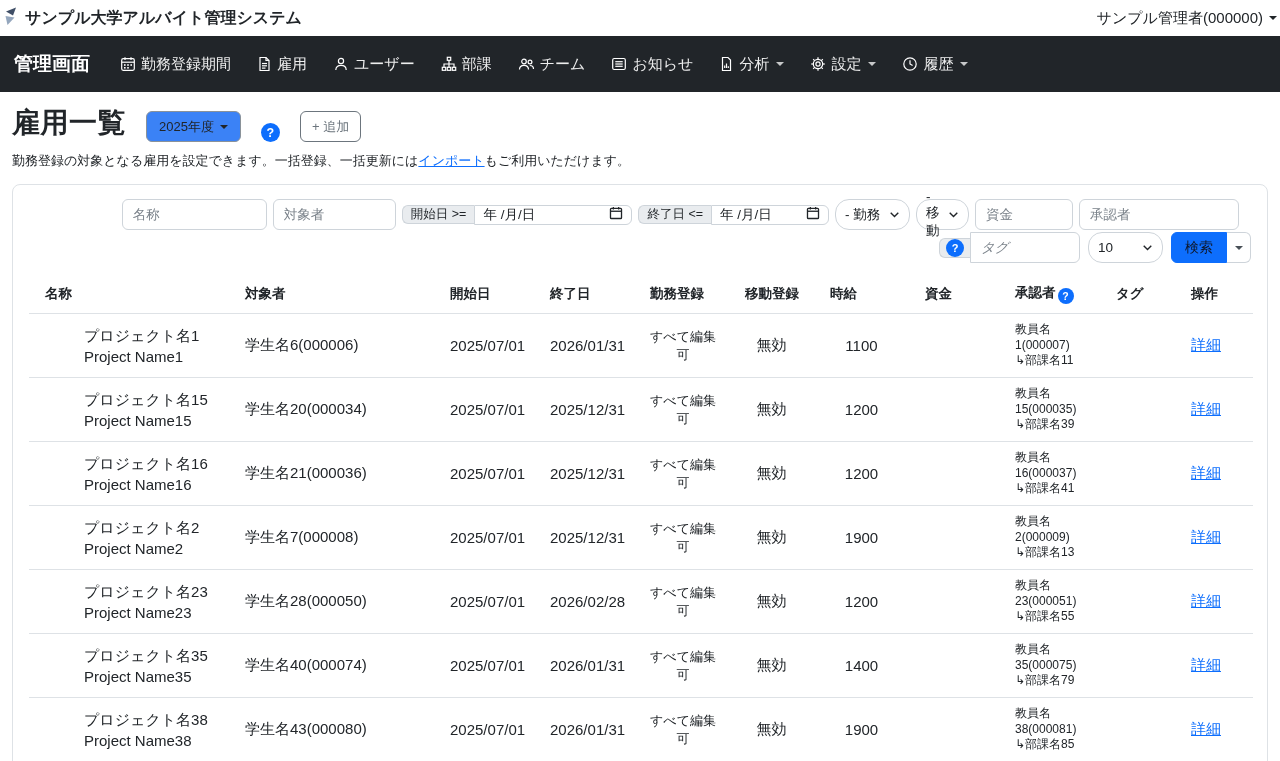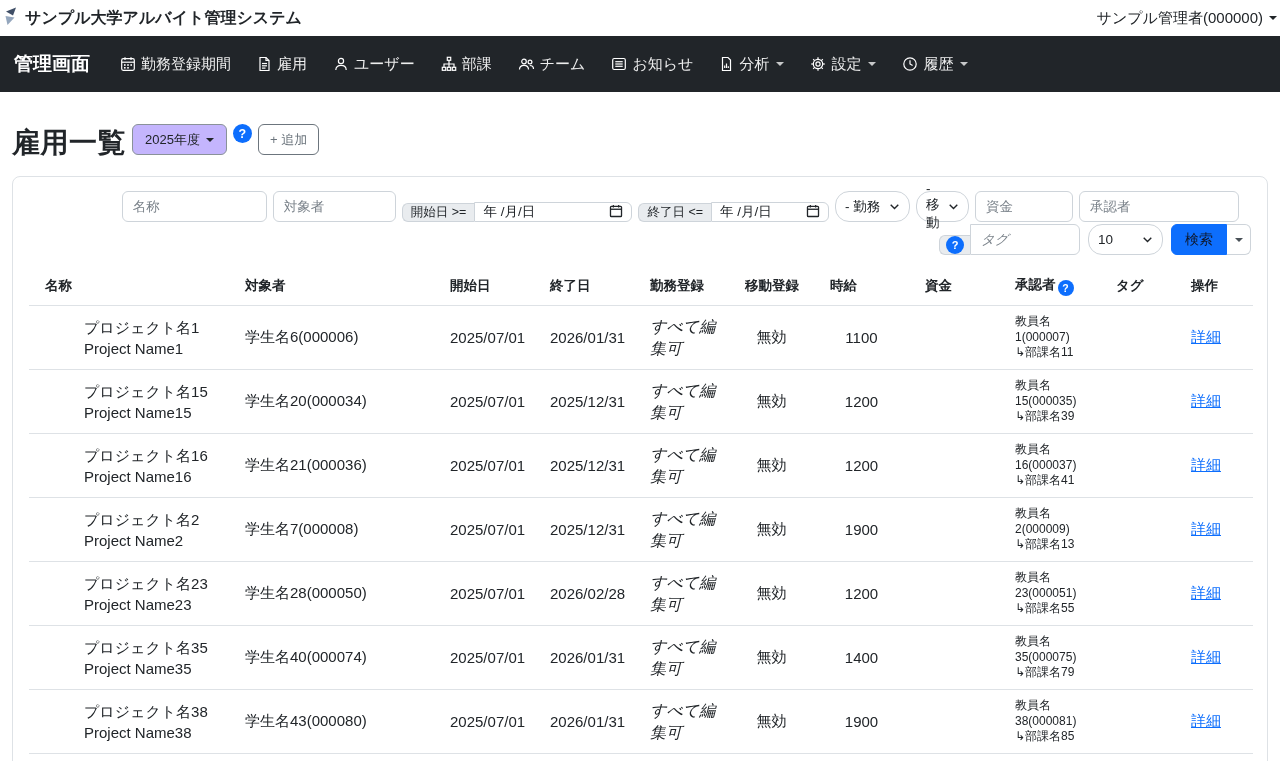--- a/index.html
+++ b/index.html
@@ -16,57 +16,57 @@
 
   
   .navbar { height: 56px; background: #212529; display: flex; align-items: center; padding: 0 14px; gap: 26px; }
   .nav-brand { color: #fff; font-size: 19px; font-weight: 700; margin-right: 4px; cursor: pointer; }
   .nav-item { color: rgba(255,255,255,.92); font-size: 15px; display: flex; align-items: center; gap: 5px; cursor: pointer; white-space: nowrap; }
   .nav-item svg { display: block; }
   .nav-caret { border-top-color: rgba(255,255,255,.75); margin-left: 2px; }
 
   
   .main { padding: 0 12px; }
-  .title-row { margin-top: 32px; display: flex; align-items: flex-start; gap: 6px; }
+  .title-row { margin-top: 12px; display: flex; align-items: flex-end; gap: 20px; }
   .page-title { font-size: 28px; font-weight: 700; letter-spacing: 0.5px; }
-  .year-btn { height: 31px; padding: 0 12px; font-size: 13px; color: #212529; background: #c4b5fd; border: 1px solid #8a9299; border-radius: 6px; display: inline-flex; align-items: center; cursor: pointer; }
+  .year-btn { height: 31px; padding: 0 12px; font-size: 13px; color: #212529; background: #3b82f6; border: 1px solid #8a9299; border-radius: 6px; display: inline-flex; align-items: center; cursor: pointer; }
   .help-badge { width: 19px; height: 19px; border-radius: 50%; background: #0d6efd; color: #fff; font-size: 12.5px; font-weight: 700; display: inline-flex; align-items: center; justify-content: center; cursor: pointer; }
   .add-btn { height: 31px; padding: 0 11px; font-size: 13px; color: #6c757d; background: #fff; border: 1px solid #6c757d; border-radius: 6px; display: inline-flex; align-items: center; cursor: pointer; }
   .page-desc { margin-top: 10px; font-size: 13px; color: #212529; }
   .page-desc a { color: #0d6efd; text-decoration: underline; }
 
   
   .card { margin: 14px 0 0 0; border: 1px solid #dee2e6; border-radius: 8px; padding: 14px 16px; height: 742px; background: #fff; }
 
   
   .filters { display: flex; flex-direction: column; align-items: flex-end; gap: 2px; }
   .f-row { display: flex; align-items: stretch; gap: 6px; height: 31px; }
   .f-row-1 { margin-right: 12px; }
   .f-row-2 { gap: 8px; }
   input.f-input { height: 31px; border: 1px solid #ced4da; border-radius: 6px; padding: 0 10px; font-size: 13.5px; color: #212529; font-family: inherit; outline: none; }
   input.f-input::placeholder { color: #7a828a; opacity: 1; }
   input.f-input.italic-ph::placeholder { font-style: italic; }
-  .igroup { display: flex; align-items: flex-end; }
+  .igroup { display: flex; align-items: center; }
   .igroup-label { background: #e9ecef; border: 1px solid #ced4da; border-right: 0; border-radius: 6px 0 0 6px; font-size: 12.5px; display: flex; align-items: center; padding: 0 8px; white-space: nowrap; color: #212529; }
   .date-box { border: 1px solid #ced4da; border-radius: 0 6px 6px 0; display: flex; align-items: center; justify-content: space-between; padding: 0 8px; font-size: 13.5px; color: #212529; cursor: text; background: #fff; }
   .selectbox { border: 1px solid #ced4da; border-radius: 14px; background: #fff; display: flex; align-items: center; justify-content: space-between; padding: 8px 9px; font-size: 13.5px; color: #212529; cursor: pointer; }
   .selectbox svg { margin-left: 8px; flex: none; }
   .tag-group .igroup-label { padding: 0 6px; }
   .tag-group input { border-radius: 0 6px 6px 0; border-left: 1px solid #ced4da; }
   .search-btn { height: 31px; padding: 0 13px; background: #0d6efd; border: 1px solid #0d6efd; color: #0f172a; font-size: 14px; border-radius: 6px 0 0 6px; cursor: pointer; font-family: inherit; }
   .search-caret-btn { height: 31px; width: 24px; background: #fff; border: 1px solid #ced4da; border-left: 0; border-radius: 0 6px 6px 0; cursor: pointer; display: flex; align-items: center; justify-content: center; color: #495057; }
   .search-caret-btn .caret { margin-left: 0; }
 
   
   table { width: 100%; border-collapse: collapse; table-layout: fixed; margin-top: 12px; }
   th { text-align: left; font-size: 13.5px; font-weight: 700; padding: 9px 16px; border-bottom: 1px solid #dee2e6; white-space: nowrap; }
   td { font-size: 15px; padding: 8px 16px; border-bottom: 1px solid #dee2e6; height: 64px; vertical-align: middle; }
   .c-center { text-align: center; }
   .nm-jp, .nm-en { line-height: 1.4; margin-left: 39px; }
-  .small-wrap { display: inline-block; width: 66px; font-size: 16px; line-height: 1.35; text-align: left; font-style: italic; }
+  .small-wrap { display: inline-block; width: 66px; font-size: 13px; line-height: 1.35; text-align: center; }
   .approver-cell div { font-size: 12px; line-height: 1.3; }
   .detail-link { color: #0d6efd; text-decoration: underline; font-size: 15px; }
   th .help-badge { width: 16px; height: 16px; font-size: 10.5px; vertical-align: -3px; margin-left: 2px; }
 </style>
 </head>
 <body>
 
 <div class="topbar">
   <div class="topbar-left">
     <span>
@@ -211,20 +211,21 @@
   <div class="title-row">
     <h1 class="page-title">雇用一覧</h1>
     <button class="year-btn">
       <span>2025年度</span>
       <span class="caret"></span>
     </button>
     <span class="help-badge">?</span>
     <button class="add-btn">+ 追加</button>
   </div>
 
+  <p class="page-desc"><span>勤務登録の対象となる雇用を設定できます。一括登録、一括更新には</span><a href="#">インポート</a><span>もご利用いただけます。</span></p>
 
   <div class="card">
 
     <div class="filters">
       <div class="f-row f-row-1">
         <input class="f-input" style="width: 145px;" placeholder="名称">
         <input class="f-input" style="width: 123px;" placeholder="対象者">
         <span class="igroup">
           <span class="igroup-label">開始日 &gt;=</span>
           <span class="date-box" style="width:158px">

